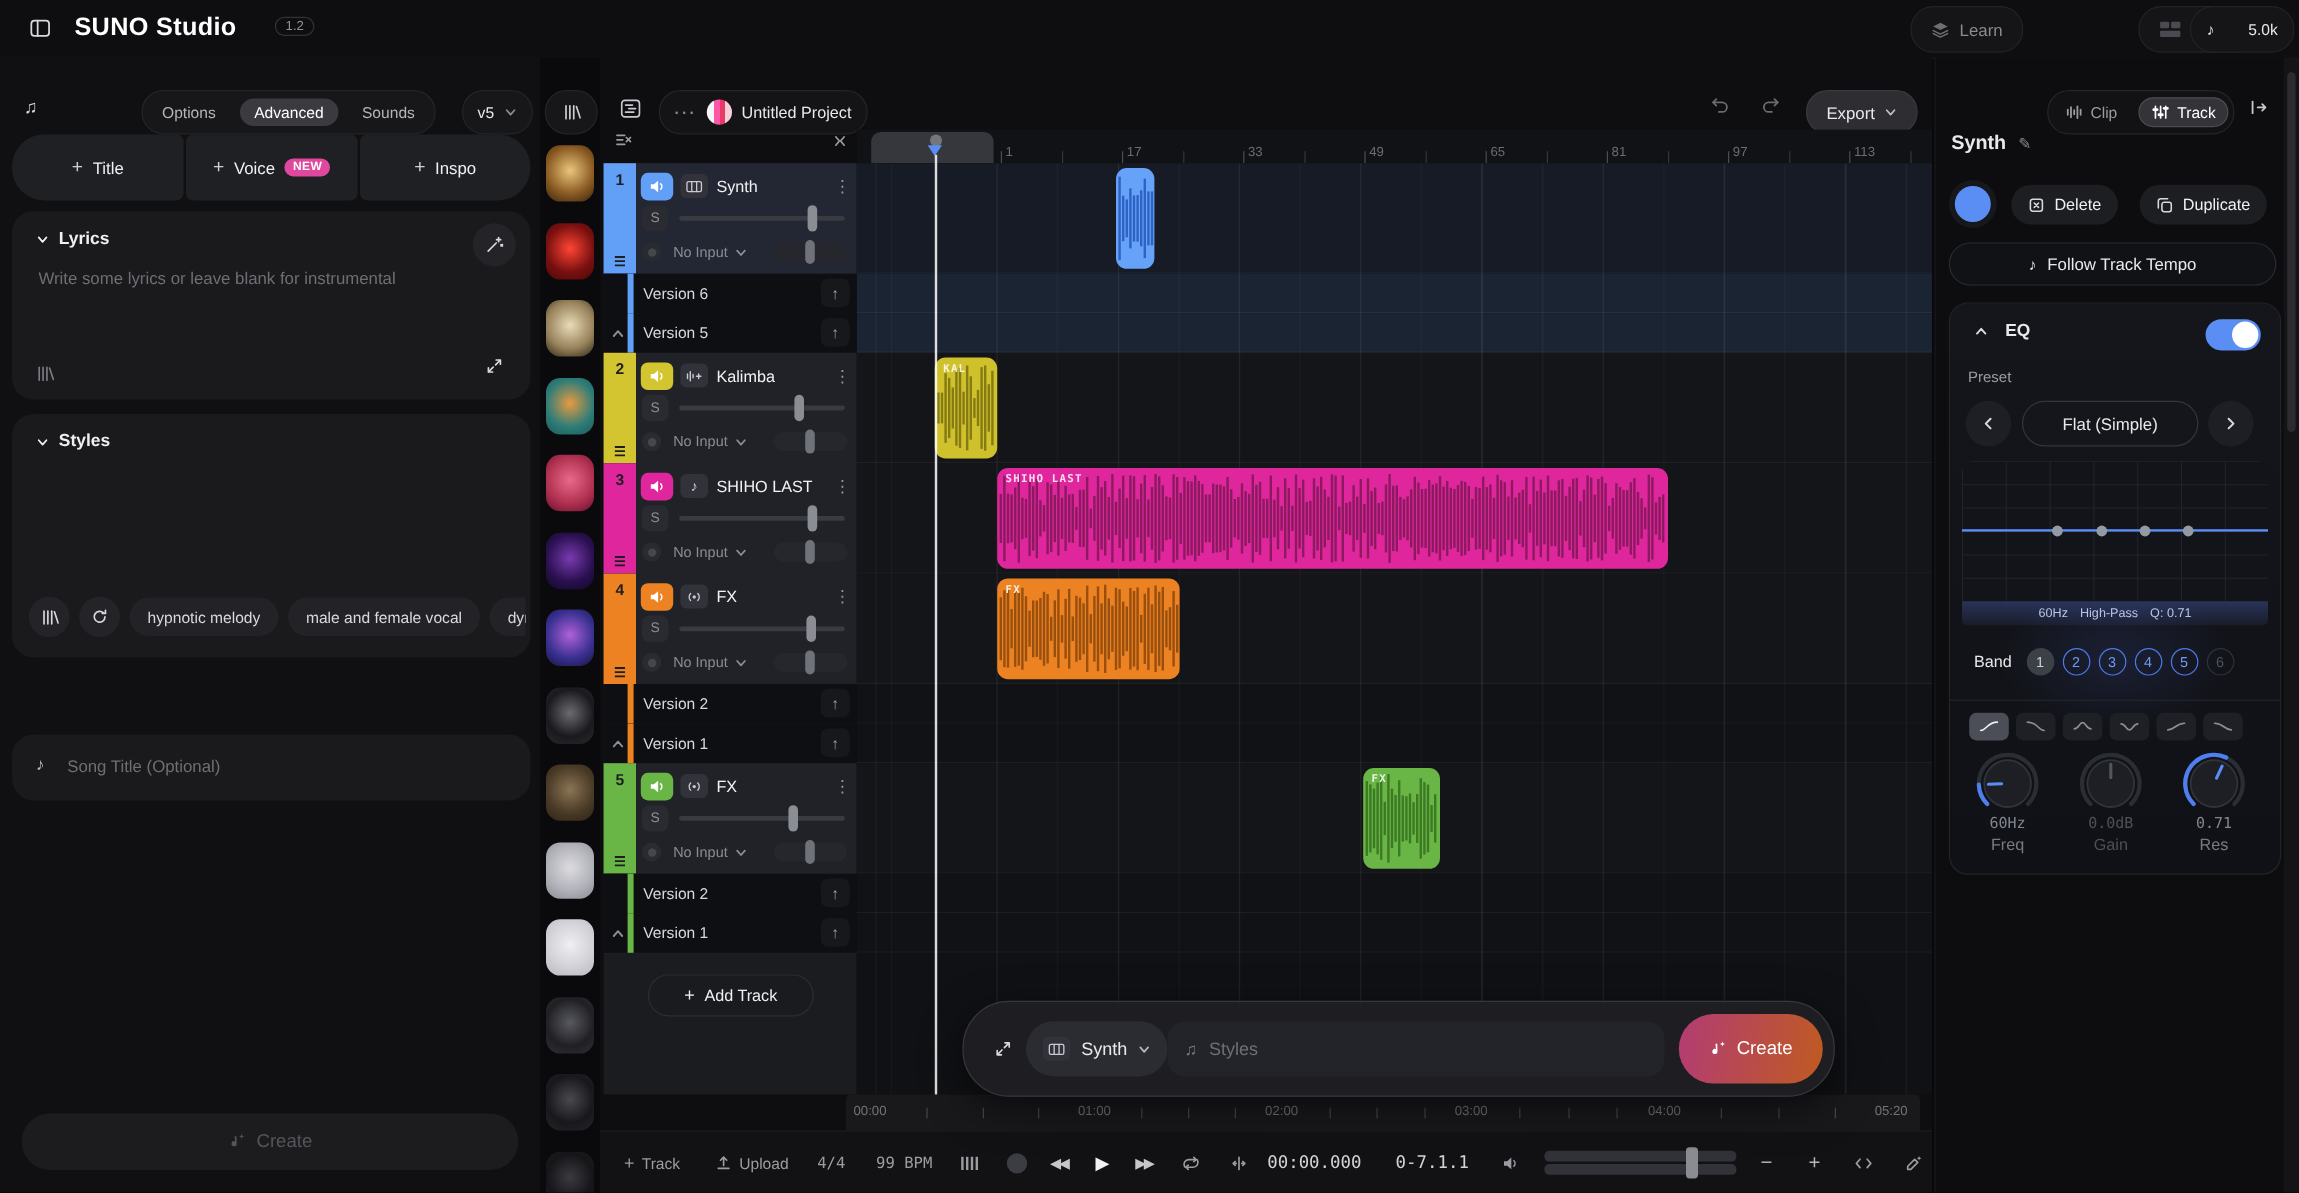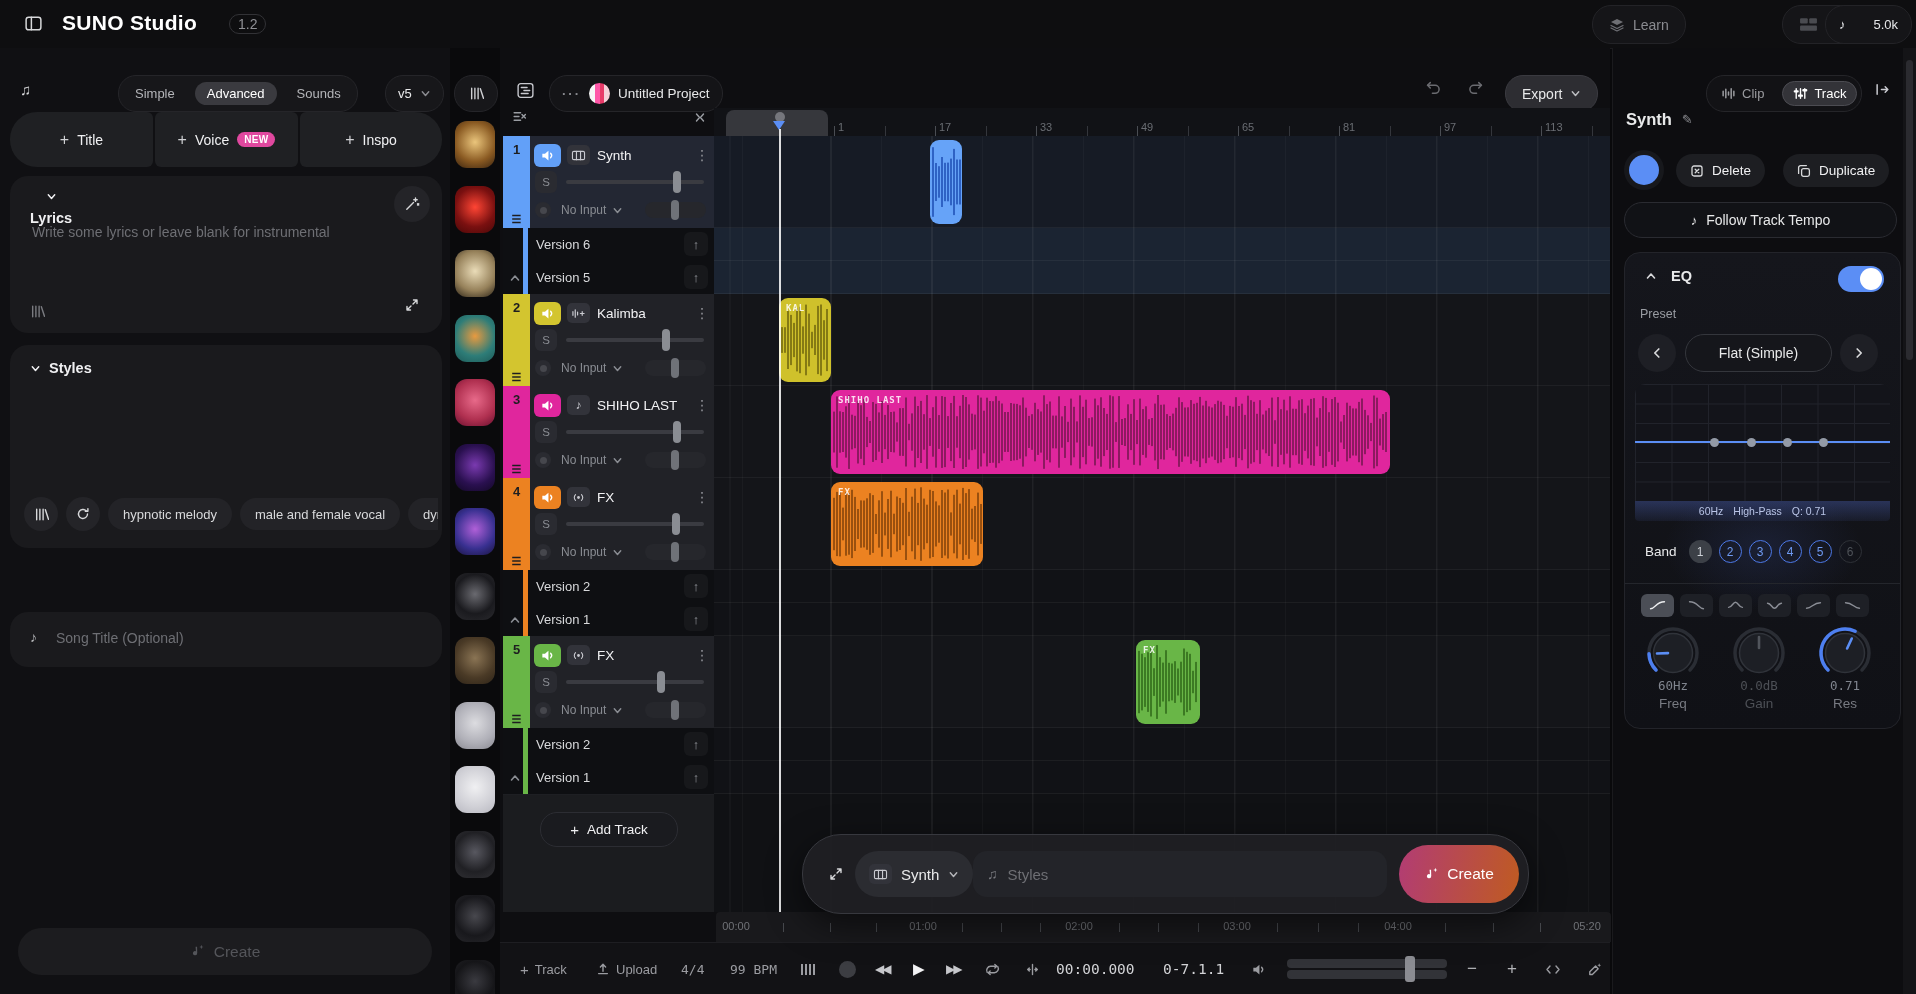--- a/index.html
+++ b/index.html
@@ -5,21 +5,21 @@
   html,body{margin:0;padding:0;background:#000;}
   #app{position:relative;width:1916px;height:994px;background:#09090b;overflow:hidden;
        font-family:"Liberation Sans",sans-serif;color:#e8e9ea;font-size:14px;}
   .abs{position:absolute;}
   .flex{display:flex;align-items:center;}
   .ic{display:inline-flex;align-items:center;justify-content:center;line-height:1;}
   .ic svg{display:block;}
   
   #topbar{position:absolute;left:0;top:0;width:1916px;height:48px;background:#0e0e10;border-bottom:1px solid #1a1a1d;}
   .app-title{font-size:21px;font-weight:bold;letter-spacing:.3px;color:#fff;}
-  .ver-badge{font-size:14px;color:#8f9095;border:1px solid #323236;border-radius:10px;padding:1px 8px;text-align:right;}
+  .ver-badge{font-size:11px;color:#8f9095;border:1px solid #323236;border-radius:10px;padding:1px 8px;text-align:right;}
   .top-pill{height:37px;border-radius:19px;background:#151518;border:1px solid #232327;display:flex;align-items:center;gap:8px;padding:0 16px;font-size:14px;color:#e6e7e9;}
   
   .pill{height:35px;border-radius:18px;background:#17171a;border:1px solid #252529;display:flex;align-items:center;padding:0 12px;gap:8px;font-size:13px;}
   .seg{background:#3a3a3f;border-radius:14px;color:#fff;padding:4px 12px;}
   .seg-off{color:#b4b5b9;padding:4px 12px;}
   
   #left{position:absolute;left:0;top:48px;width:450px;height:946px;background:#101013;border-right:1px solid #1a1a1d;}
   .card{position:absolute;left:10px;width:432px;background:#1a1a1d;border-radius:18px;}
   .card-h{font-size:14.5px;color:#f0f0f2;display:flex;align-items:center;gap:8px;font-weight:bold;}
   .ph{color:#6e6f74;}
@@ -61,21 +61,21 @@
                      repeating-linear-gradient(90deg,rgba(255,255,255,.03) 0 1px,transparent 1px 50.5px);
     background-position:15.5px 0,66px 0;}
   .clip{position:absolute;border-radius:9px;overflow:hidden;}
   .clip-label{position:absolute;top:5px;left:7px;font-family:"DejaVu Sans Mono",monospace;font-size:9px;font-weight:bold;letter-spacing:1px;color:rgba(255,255,255,.85);z-index:2;}
   #ruler{position:absolute;left:214px;top:60px;width:896px;height:28px;background:#111216;border-bottom:1px solid #202127;}
   .bar-lab{position:absolute;bottom:3px;font-size:11px;color:#6a6d73;}
   .tick{position:absolute;bottom:0;width:1px;height:10px;background:#4a4d53;}
   .tick.minor{height:10px;background:#34363c;}
   #playhead{position:absolute;z-index:6;pointer-events:none;}
   
-  #miniruler{position:absolute;left:216px;top:864px;width:895px;height:30px;background:#19191c;border-radius:4px 4px 0 0;}
+  #miniruler{position:absolute;left:205px;top:864px;width:895px;height:30px;background:#19191c;border-radius:4px 4px 0 0;}
   .mt-lab{position:absolute;top:8px;font-size:11px;color:#707277;transform:translateX(-50%);}
   .mtick{position:absolute;top:11px;width:1px;height:9px;background:#46484d;}
   #transport{position:absolute;left:0;top:894px;width:1110px;height:52px;background:#121215;border-top:1px solid #1e1e22;}
   .tp{position:absolute;top:0;height:52px;display:flex;align-items:center;color:#9b9ca1;font-size:13px;gap:6px;}
   .mono{font-family:"DejaVu Sans Mono",monospace;}
   
   #createbar{position:absolute;left:802px;top:834px;width:725px;height:78px;border-radius:39px;background:rgba(31,31,35,.97);border:1px solid #37383e;box-shadow:0 10px 34px rgba(0,0,0,.55);z-index:30;}
   
   #right{position:absolute;left:1612px;top:48px;width:304px;height:946px;background:#0d0d10;border-left:1px solid #1a1a1d;}
   .rp-pill{height:33px;border-radius:17px;background:#1d1e22;display:flex;align-items:center;gap:8px;padding:0 14px;font-size:13.5px;color:#f0f0f2;}
@@ -135,21 +135,21 @@
     </div>
     <div class="abs top-pill" style="left:1825px;top:5px;padding:0 13px;">
       <span style="font-size:13px;">♪</span>
       <span style="font-size:13px;padding-left:20px;">5.0k</span>
     </div>
   </header>
 
   <aside id="left">
     <span class="abs" style="left:20px;top:33px;color:#d8d9db;font-size:15px;">♫</span>
     <div class="abs pill" style="left:118px;top:27px;padding:0 4px;">
-      <span class="seg-off">Simple</span>
+      <span class="seg-off">Options</span>
       <span class="seg">Advanced</span>
       <span class="seg-off">Sounds</span>
     </div>
     <div class="abs pill" style="left:385px;top:27px;">
       <span>v5</span>
       <span class="ic" style="color:#8a8b90;">
           <svg width="11" height="11" viewBox="0 0 12 12" stroke="currentColor" fill="none" stroke-linecap="round" stroke-linejoin="round" stroke-width="1.6">
             <path d="M2.5 4.2l3.5 4 3.5-4"></path>
           </svg>
         </span>
@@ -163,21 +163,21 @@
       <span style="font-size:16px;color:#cfd0d3;">+</span>
       <span>Voice</span>
       <span class="new-badge">NEW</span>
     </div>
     <div class="abs addbtn" style="left:300px;top:64px;width:142px;border-radius:6px 27px 27px 6px;">
       <span style="font-size:16px;color:#cfd0d3;">+</span>
       <span>Inspo</span>
     </div>
 
     <div class="card" style="top:128px;height:157px;">
-      <div class="card-h abs" style="left:20px;top:15px;flex-direction:column;">
+      <div class="card-h abs" style="left:20px;top:15px;">
         <span class="ic">
             <svg width="11" height="11" viewBox="0 0 12 12" stroke="currentColor" fill="none" stroke-linecap="round" stroke-linejoin="round" stroke-width="1.6">
               <path d="M2.5 4.2l3.5 4 3.5-4"></path>
             </svg>
           </span>
         <span>Lyrics</span>
       </div>
       <div class="circle-btn abs" style="right:12px;top:10px;">
         <span class="ic">
             <svg width="16" height="16" viewBox="0 0 16 16" stroke="currentColor" fill="none" stroke-linecap="round" stroke-linejoin="round" stroke-width="1.4">

